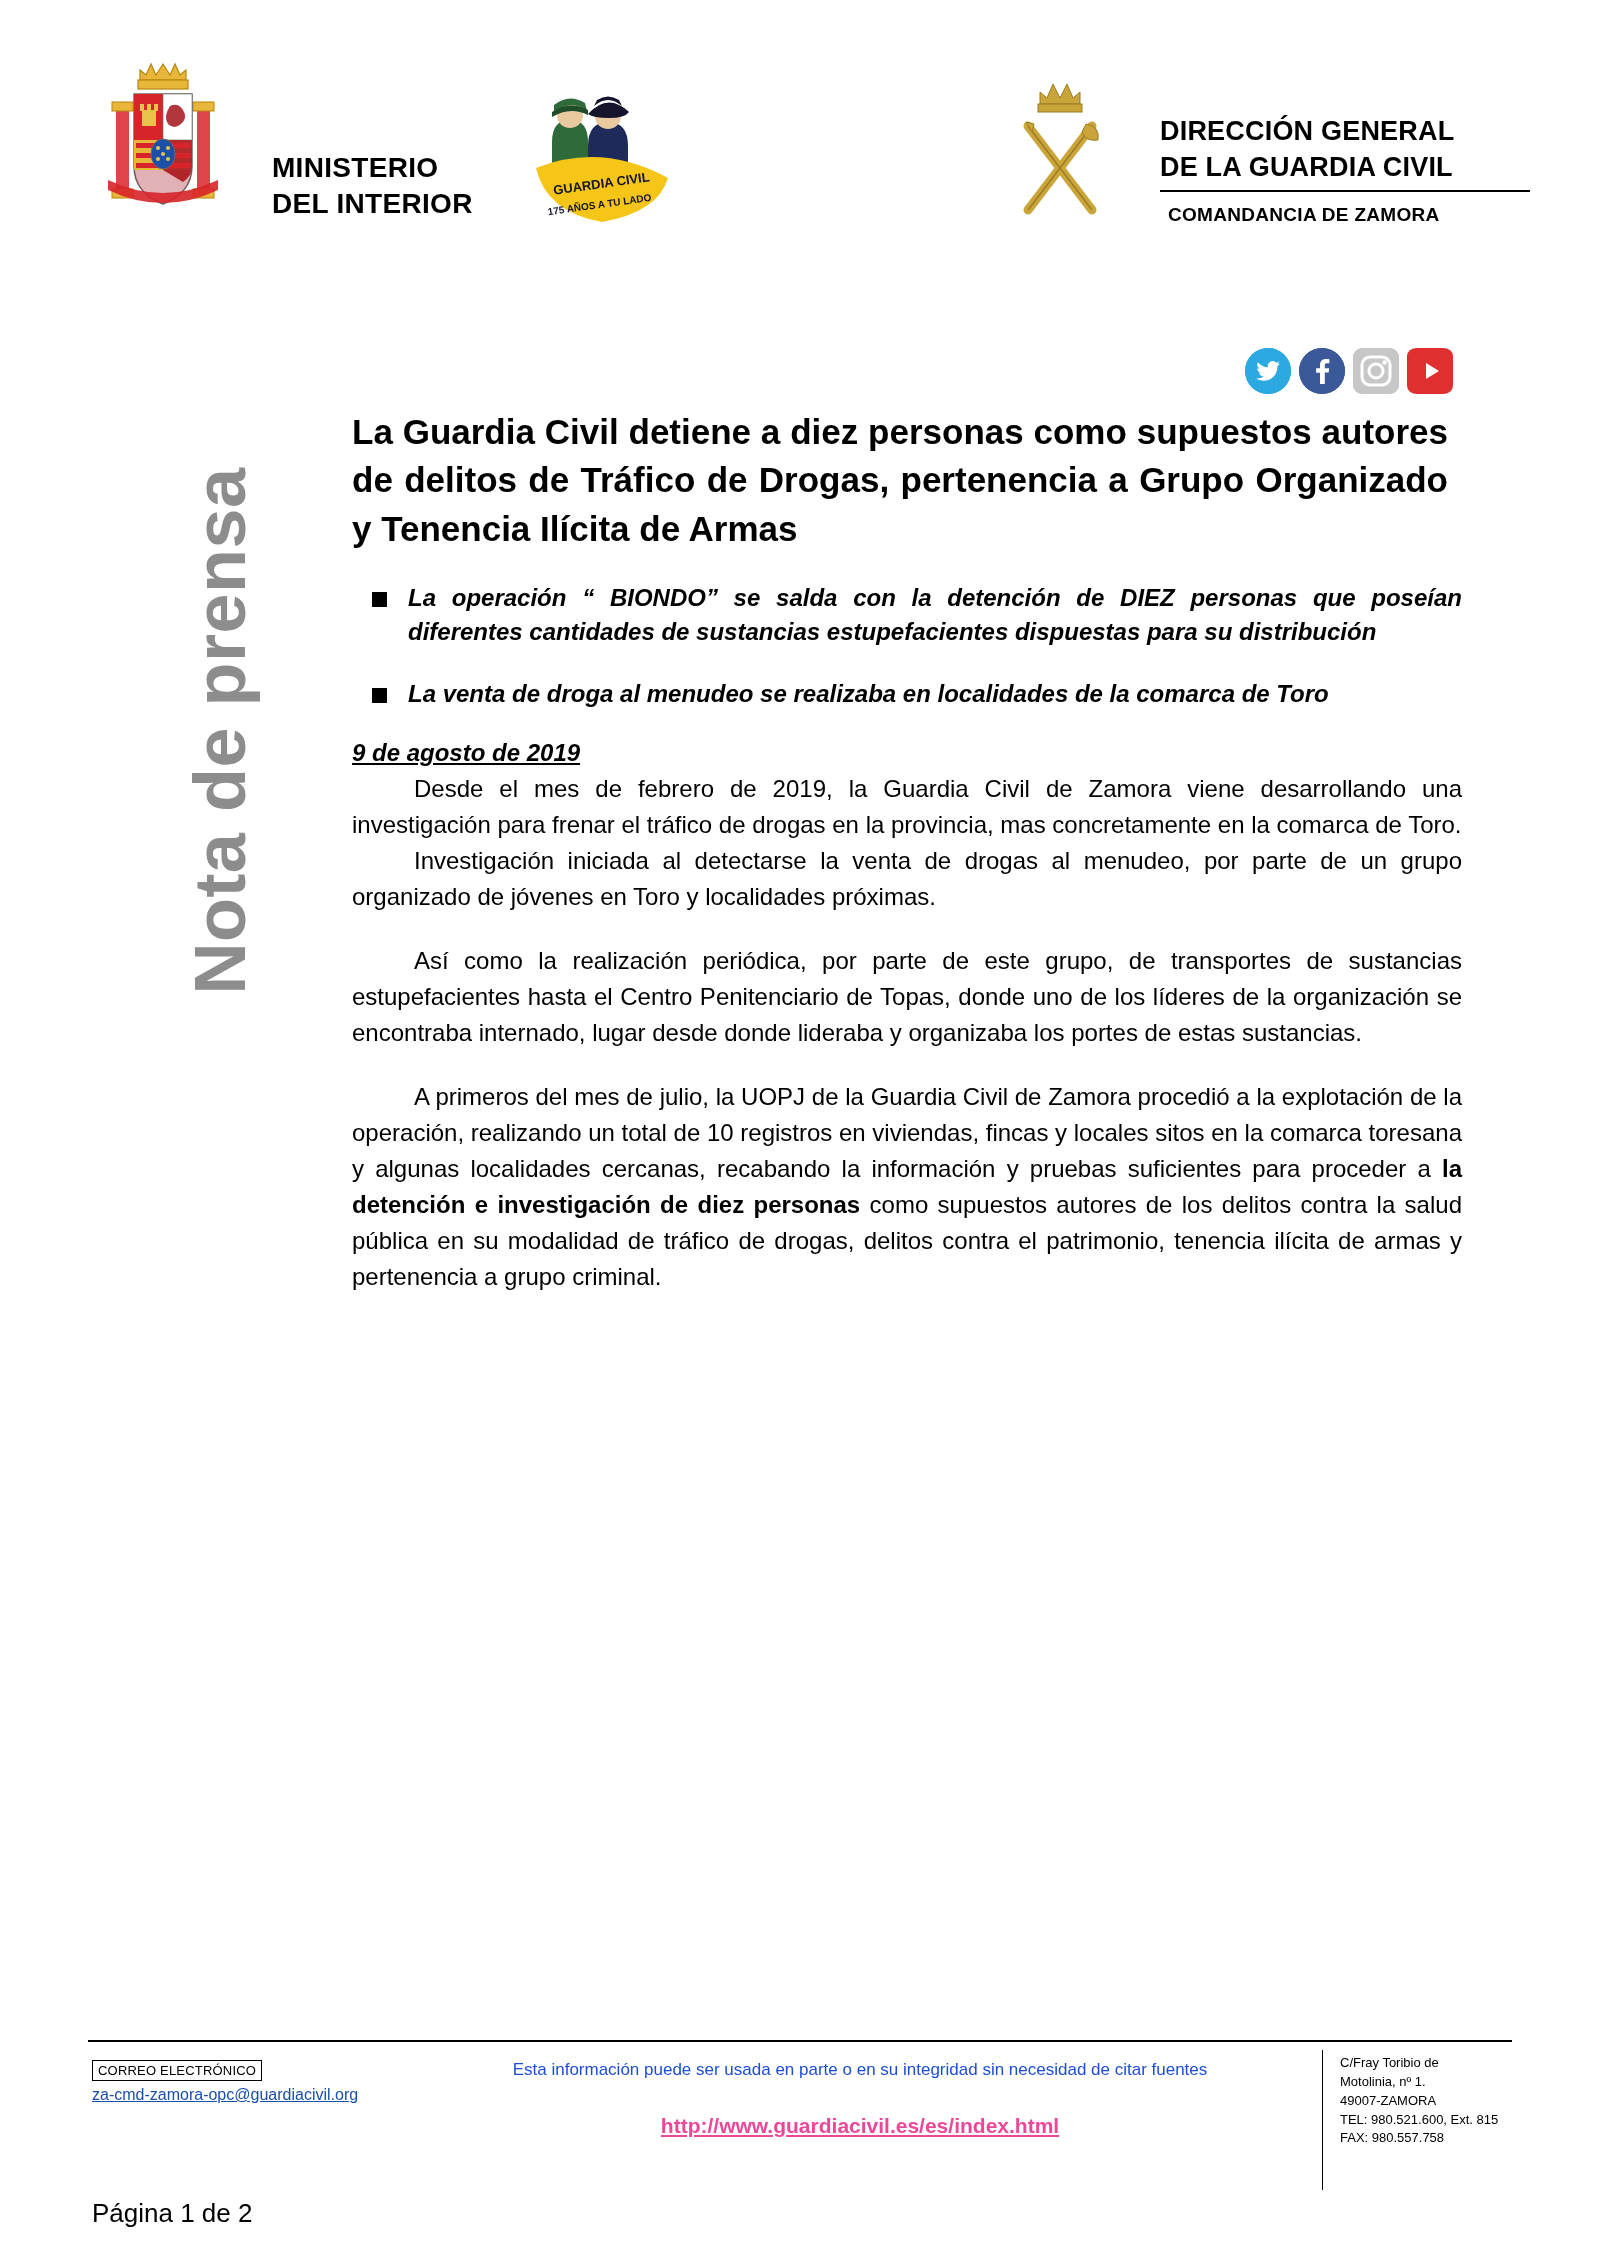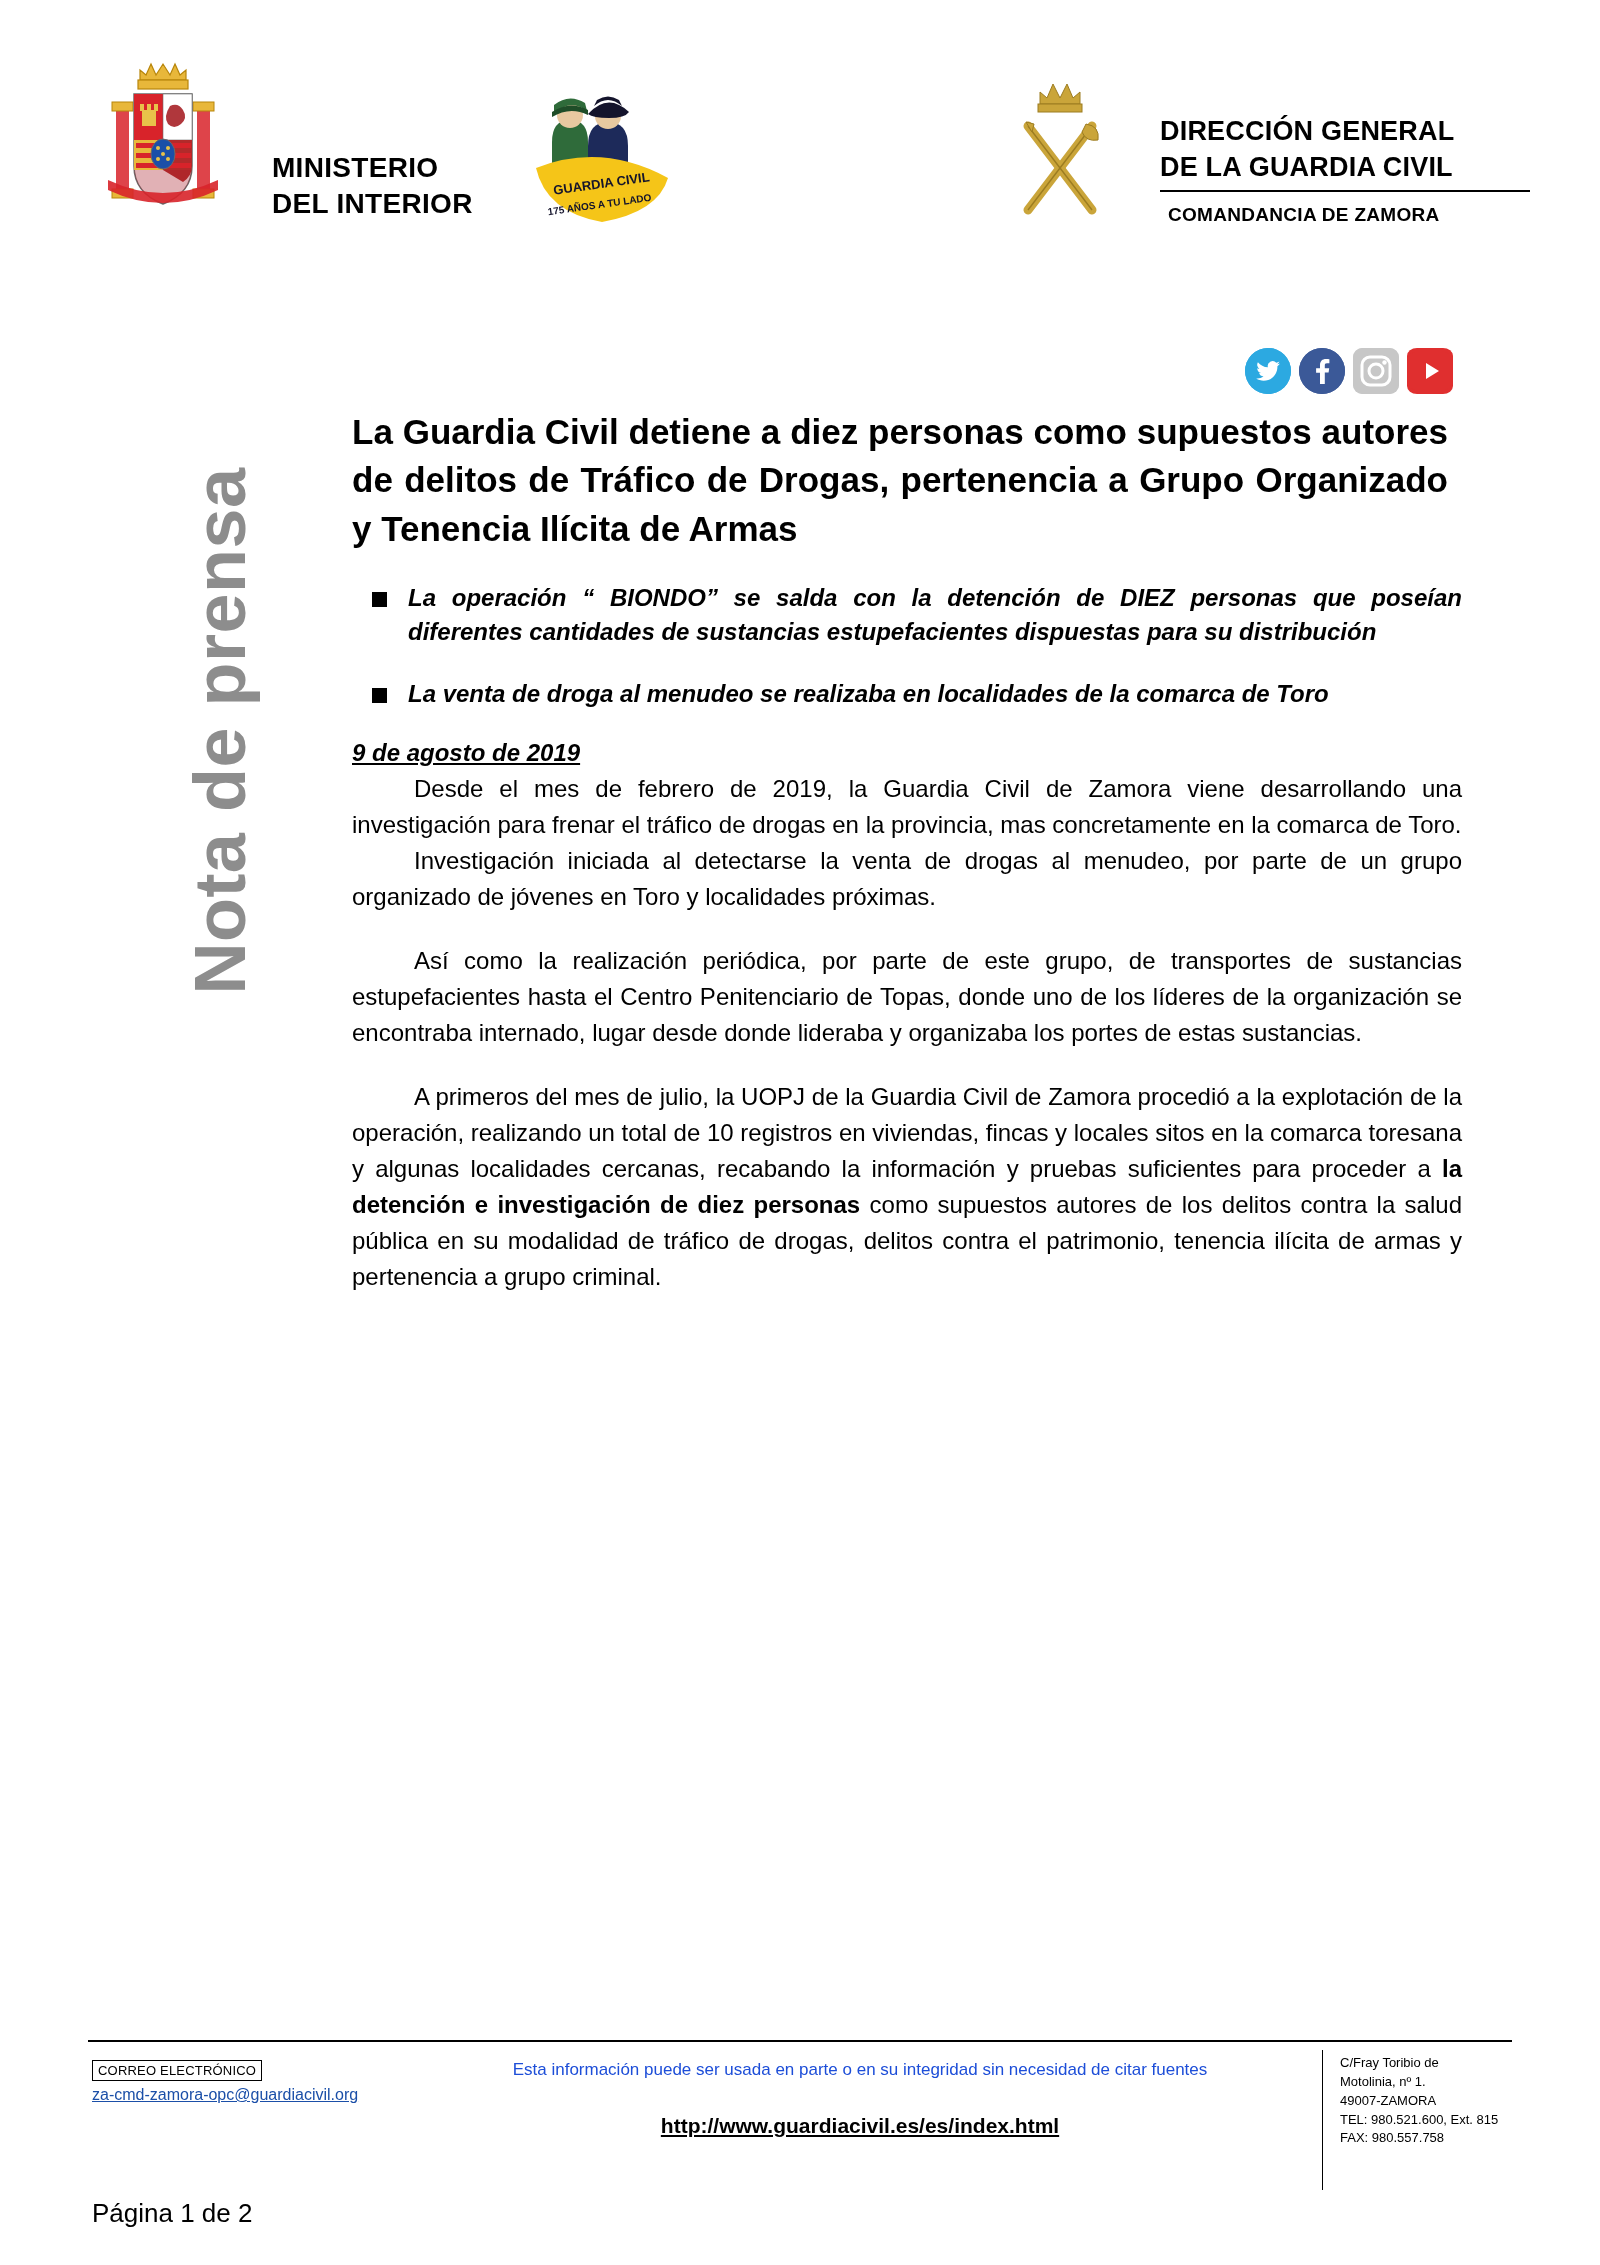--- a/index.html
+++ b/index.html
@@ -225,21 +225,21 @@
   }
   .fcenter-text {
     font-size: 17px;
     color: #1d4ed8;
   }
   .fcenter-url {
     display: block;
     margin-top: 34px;
     font-size: 21px;
     font-weight: bold;
-    color: #000000;
+    color: #ec4899;
     text-decoration: underline;
   }
   .fbox-addr {
     position: absolute;
     left: 1340px;
     top: 10px;
     width: 240px;
     font-size: 13px;
     line-height: 1.45;
   }

